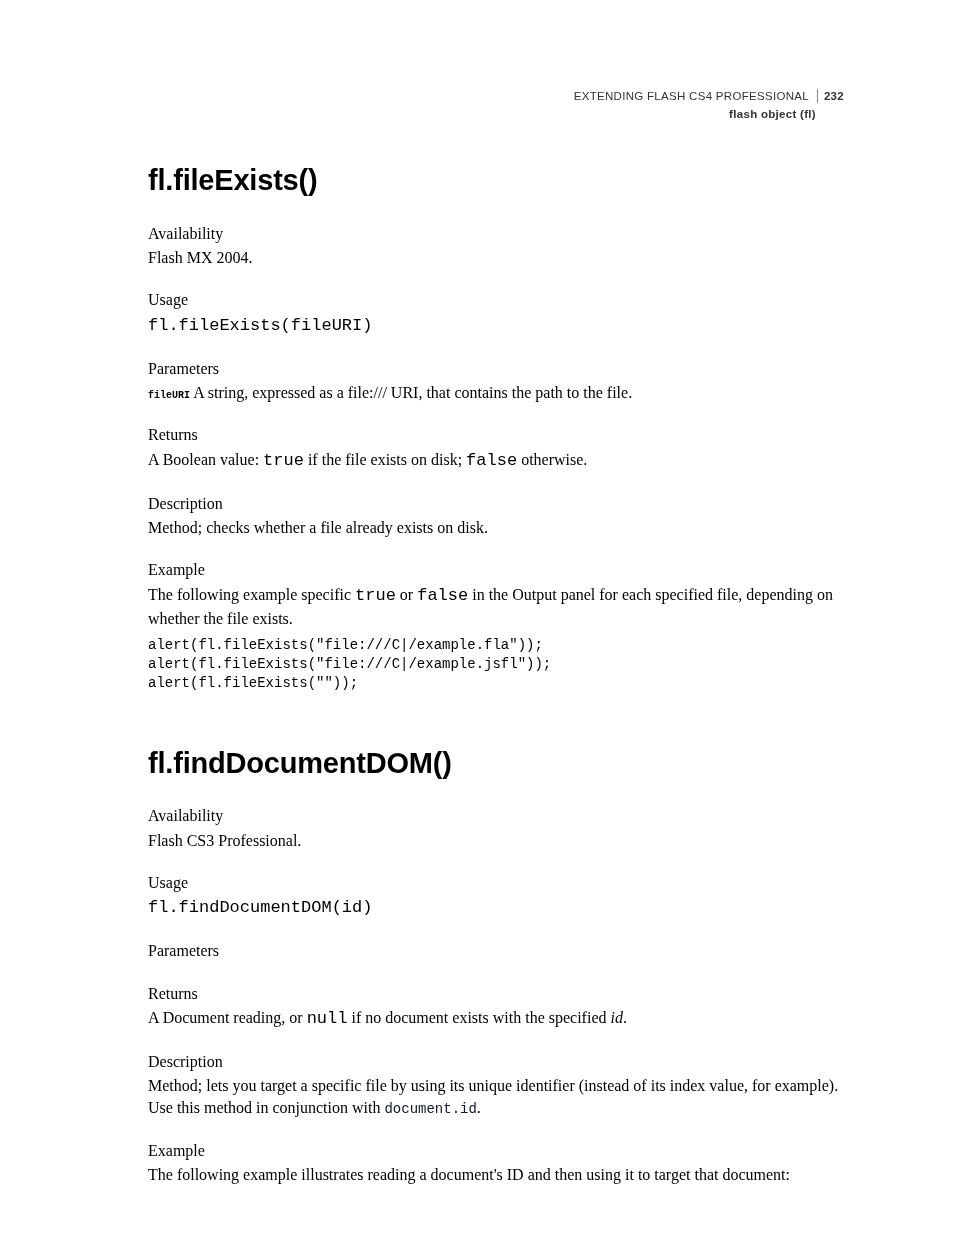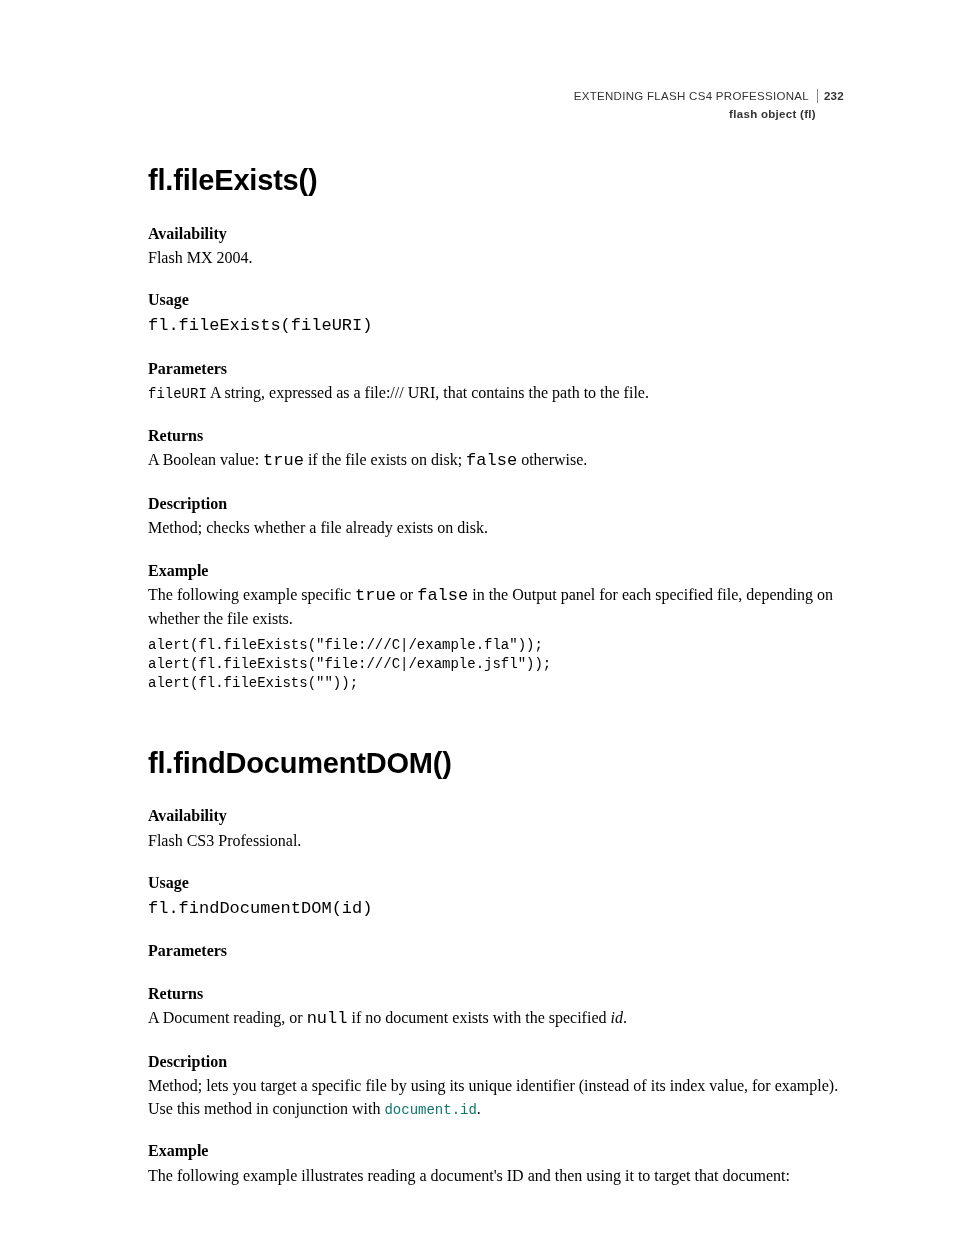--- a/index.html
+++ b/index.html
@@ -58,21 +58,21 @@
     letter-spacing: -0.2px;
   }
   h1.method-title.first {
     margin-top: 70px;
   }
   h1.method-title.second {
     margin-top: 50px;
   }
   .section-label {
     font-family: "Minion Pro", "Times New Roman", Georgia, serif;
-    font-weight: 700;
+    font-weight: 400;
     font-size: 16px;
     margin-top: 20px;
     margin-bottom: 2px;
   }
   .body-text {
     font-size: 16px;
     margin: 0 0 2px 0;
   }
   .code-line, code.inline {
     font-family: "Courier New", Courier, monospace;
@@ -80,25 +80,25 @@
   }
   .code-block {
     font-family: "Courier New", Courier, monospace;
     font-size: 14px;
     white-space: pre;
     margin-top: 6px;
     line-height: 1.35;
   }
   .param-name {
     font-family: "Courier New", Courier, monospace;
-    font-size: 14px;
-    font-weight: 400;
+    font-size: 10px;
+    font-weight: 700;
   }
   a.doc-link {
-    color: #0f766e;
+    color: #0f172a;
     text-decoration: none;
     font-family: "Courier New", Courier, monospace;
     font-size: 14px;
   }
   em.ital { font-style: italic; }
 </style>
 </head>
 <body>
 
 <div class="page">

